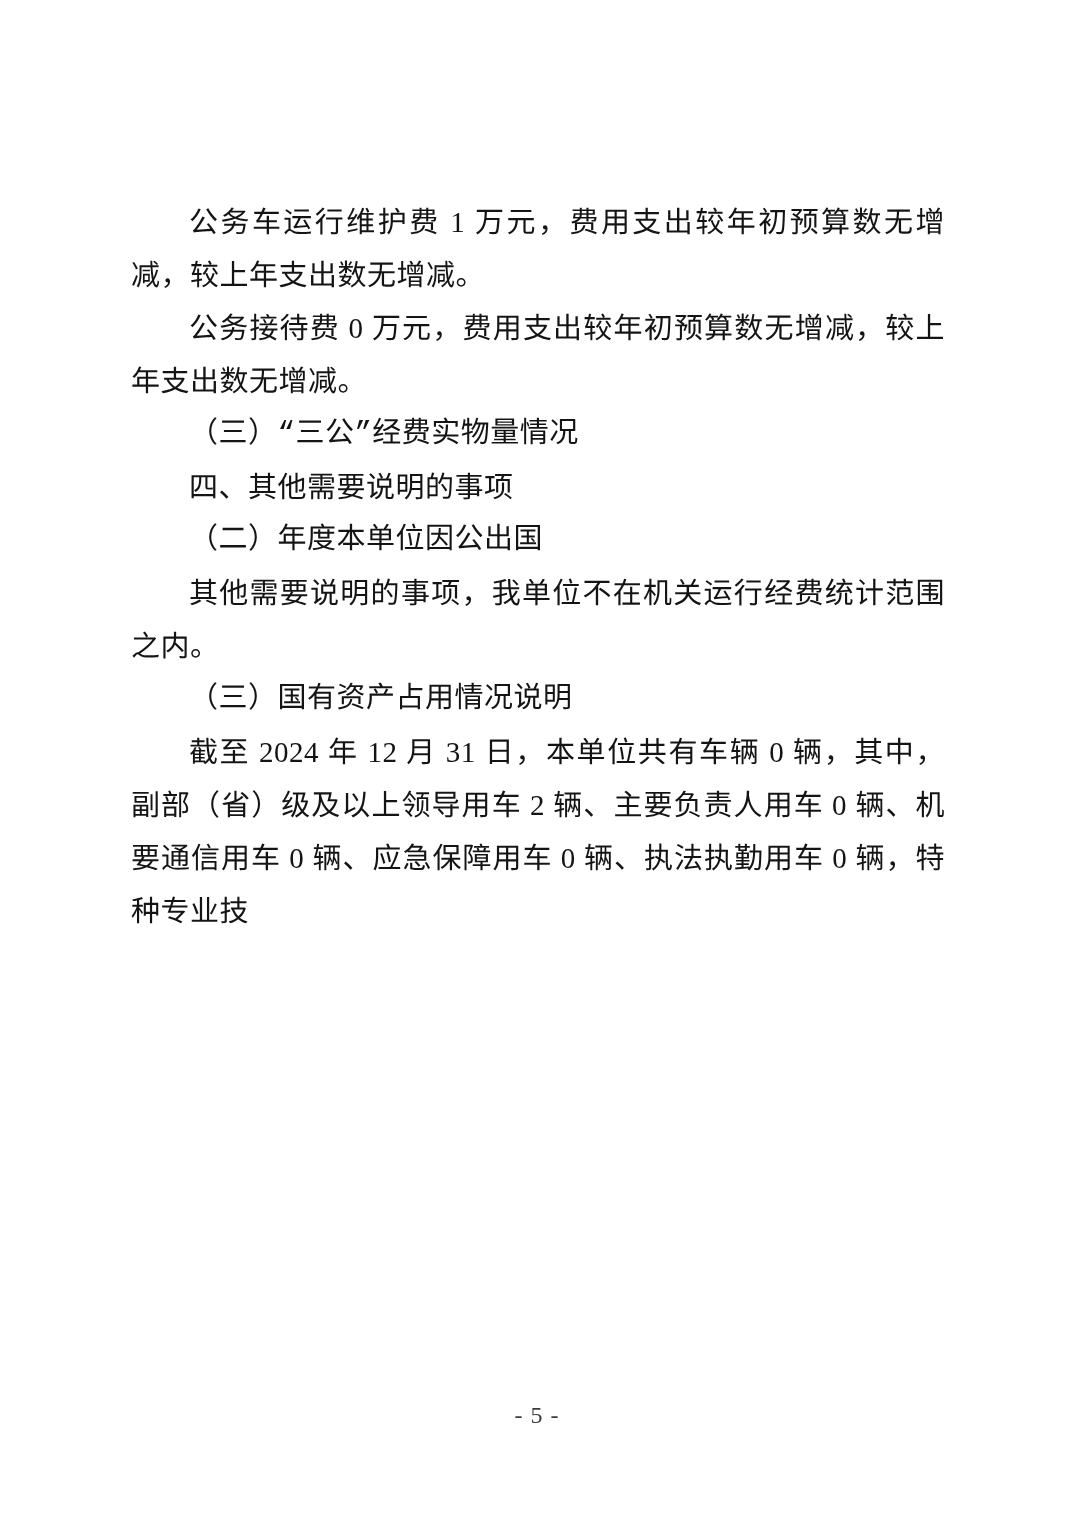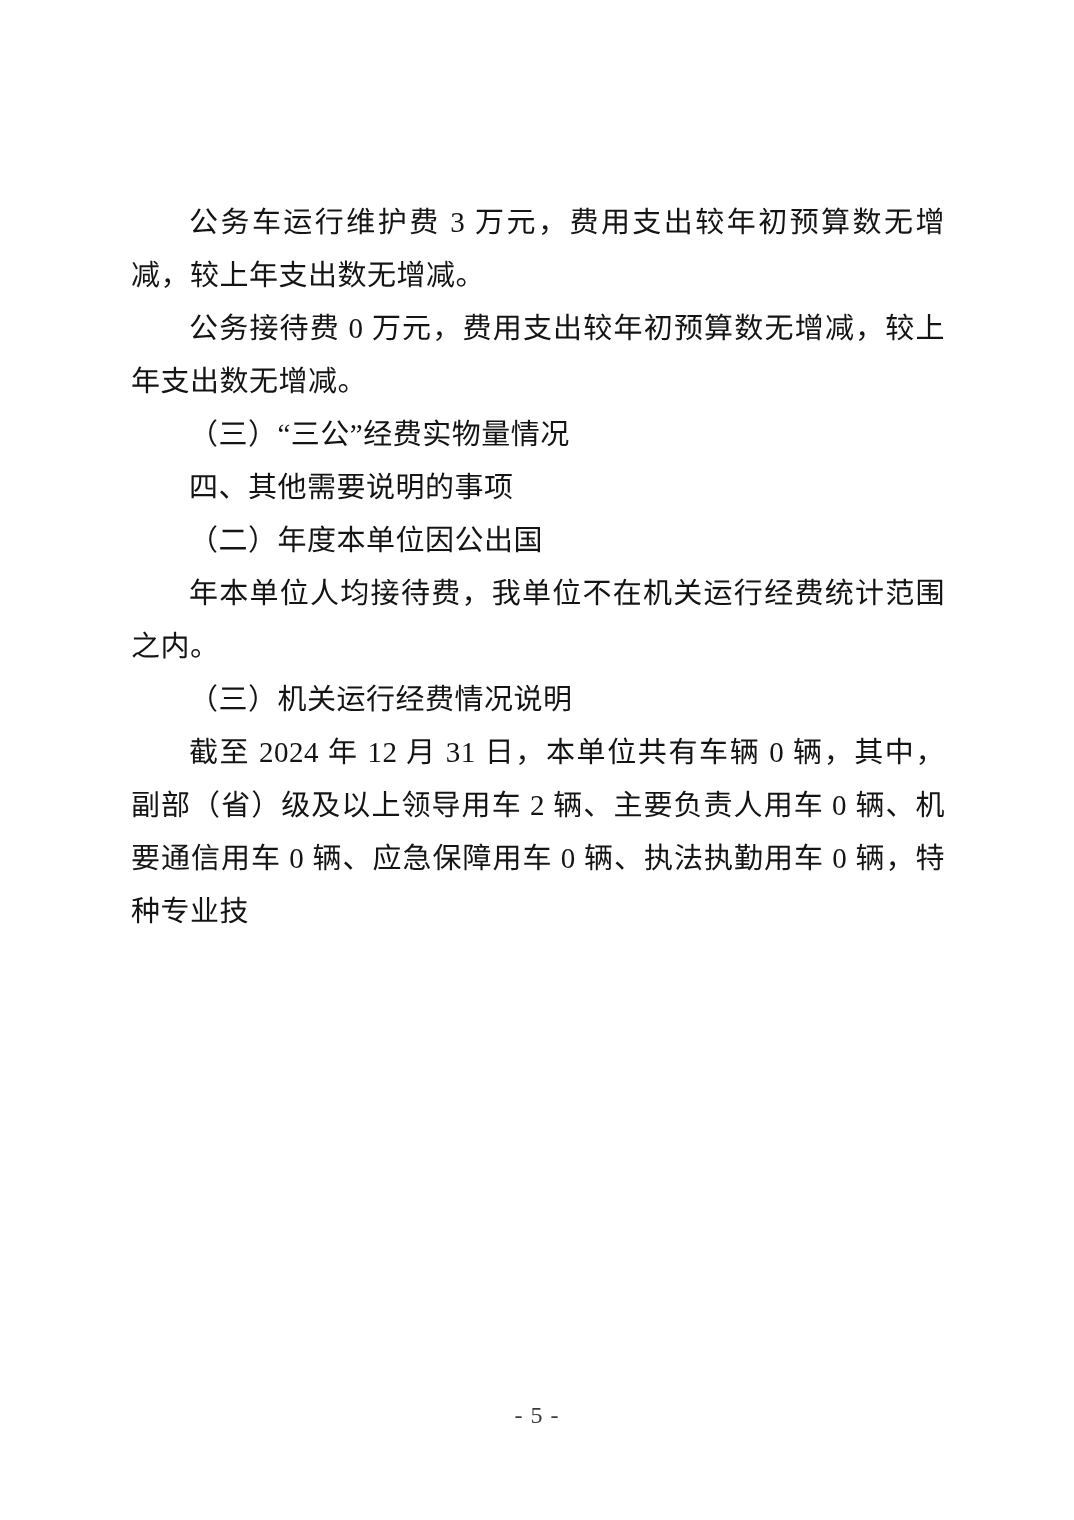--- a/index.html
+++ b/index.html
@@ -32,20 +32,21 @@
     text-align-last: left;
     text-justify: inter-character;
     word-break: break-all;
   }
   .content p.para-body {
     text-indent: 58px;
   }
   .content p.para-sub_heading {
     text-indent: 58px;
     text-align: left;
+    font-family: Liberation Mono, monospace;
   }
   .content p.para-heading {
     text-indent: 58px;
     text-align: left;
     font-family: "Liberation Sans", sans-serif;
     font-weight: normal;
   }
   .footer {
     position: absolute;
     left: 0;
@@ -59,35 +60,35 @@
     font-family: "Liberation Serif", serif;
   }
 </style>
 </head>
 <body>
 
 <div class="page">
 
   <div class="content">
 
-      <p class="para-body">公务车运行维护费 3 万元，费用支出较年初预算数无增减，较上年支出数无增减。</p>
+      <p class="para-body">公务车运行维护费 1 万元，费用支出较年初预算数无增减，较上年支出数无增减。</p>
 
       <p class="para-body">公务接待费 0 万元，费用支出较年初预算数无增减，较上年支出数无增减。</p>
 
       <p class="para-sub_heading">（三）“三公”经费实物量情况</p>
 
 
       <p class="para-heading">四、其他需要说明的事项</p>
 
 
 
       <p class="para-sub_heading">（二）年度本单位因公出国</p>
 
-      <p class="para-body">年本单位人均接待费，我单位不在机关运行经费统计范围之内。</p>
+      <p class="para-body">其他需要说明的事项，我单位不在机关运行经费统计范围之内。</p>
 
-      <p class="para-sub_heading">（三）机关运行经费情况说明</p>
+      <p class="para-sub_heading">（三）国有资产占用情况说明</p>
 
       <p class="para-body">截至 2024 年 12 月 31 日，本单位共有车辆 0 辆，其中，副部（省）级及以上领导用车 2 辆、主要负责人用车 0 辆、机要通信用车 0 辆、应急保障用车 0 辆、执法执勤用车 0 辆，特种专业技</p>
     </div>
 
   <div class="footer">- 5 -</div>
 
 </div>
 
 </body></html>

